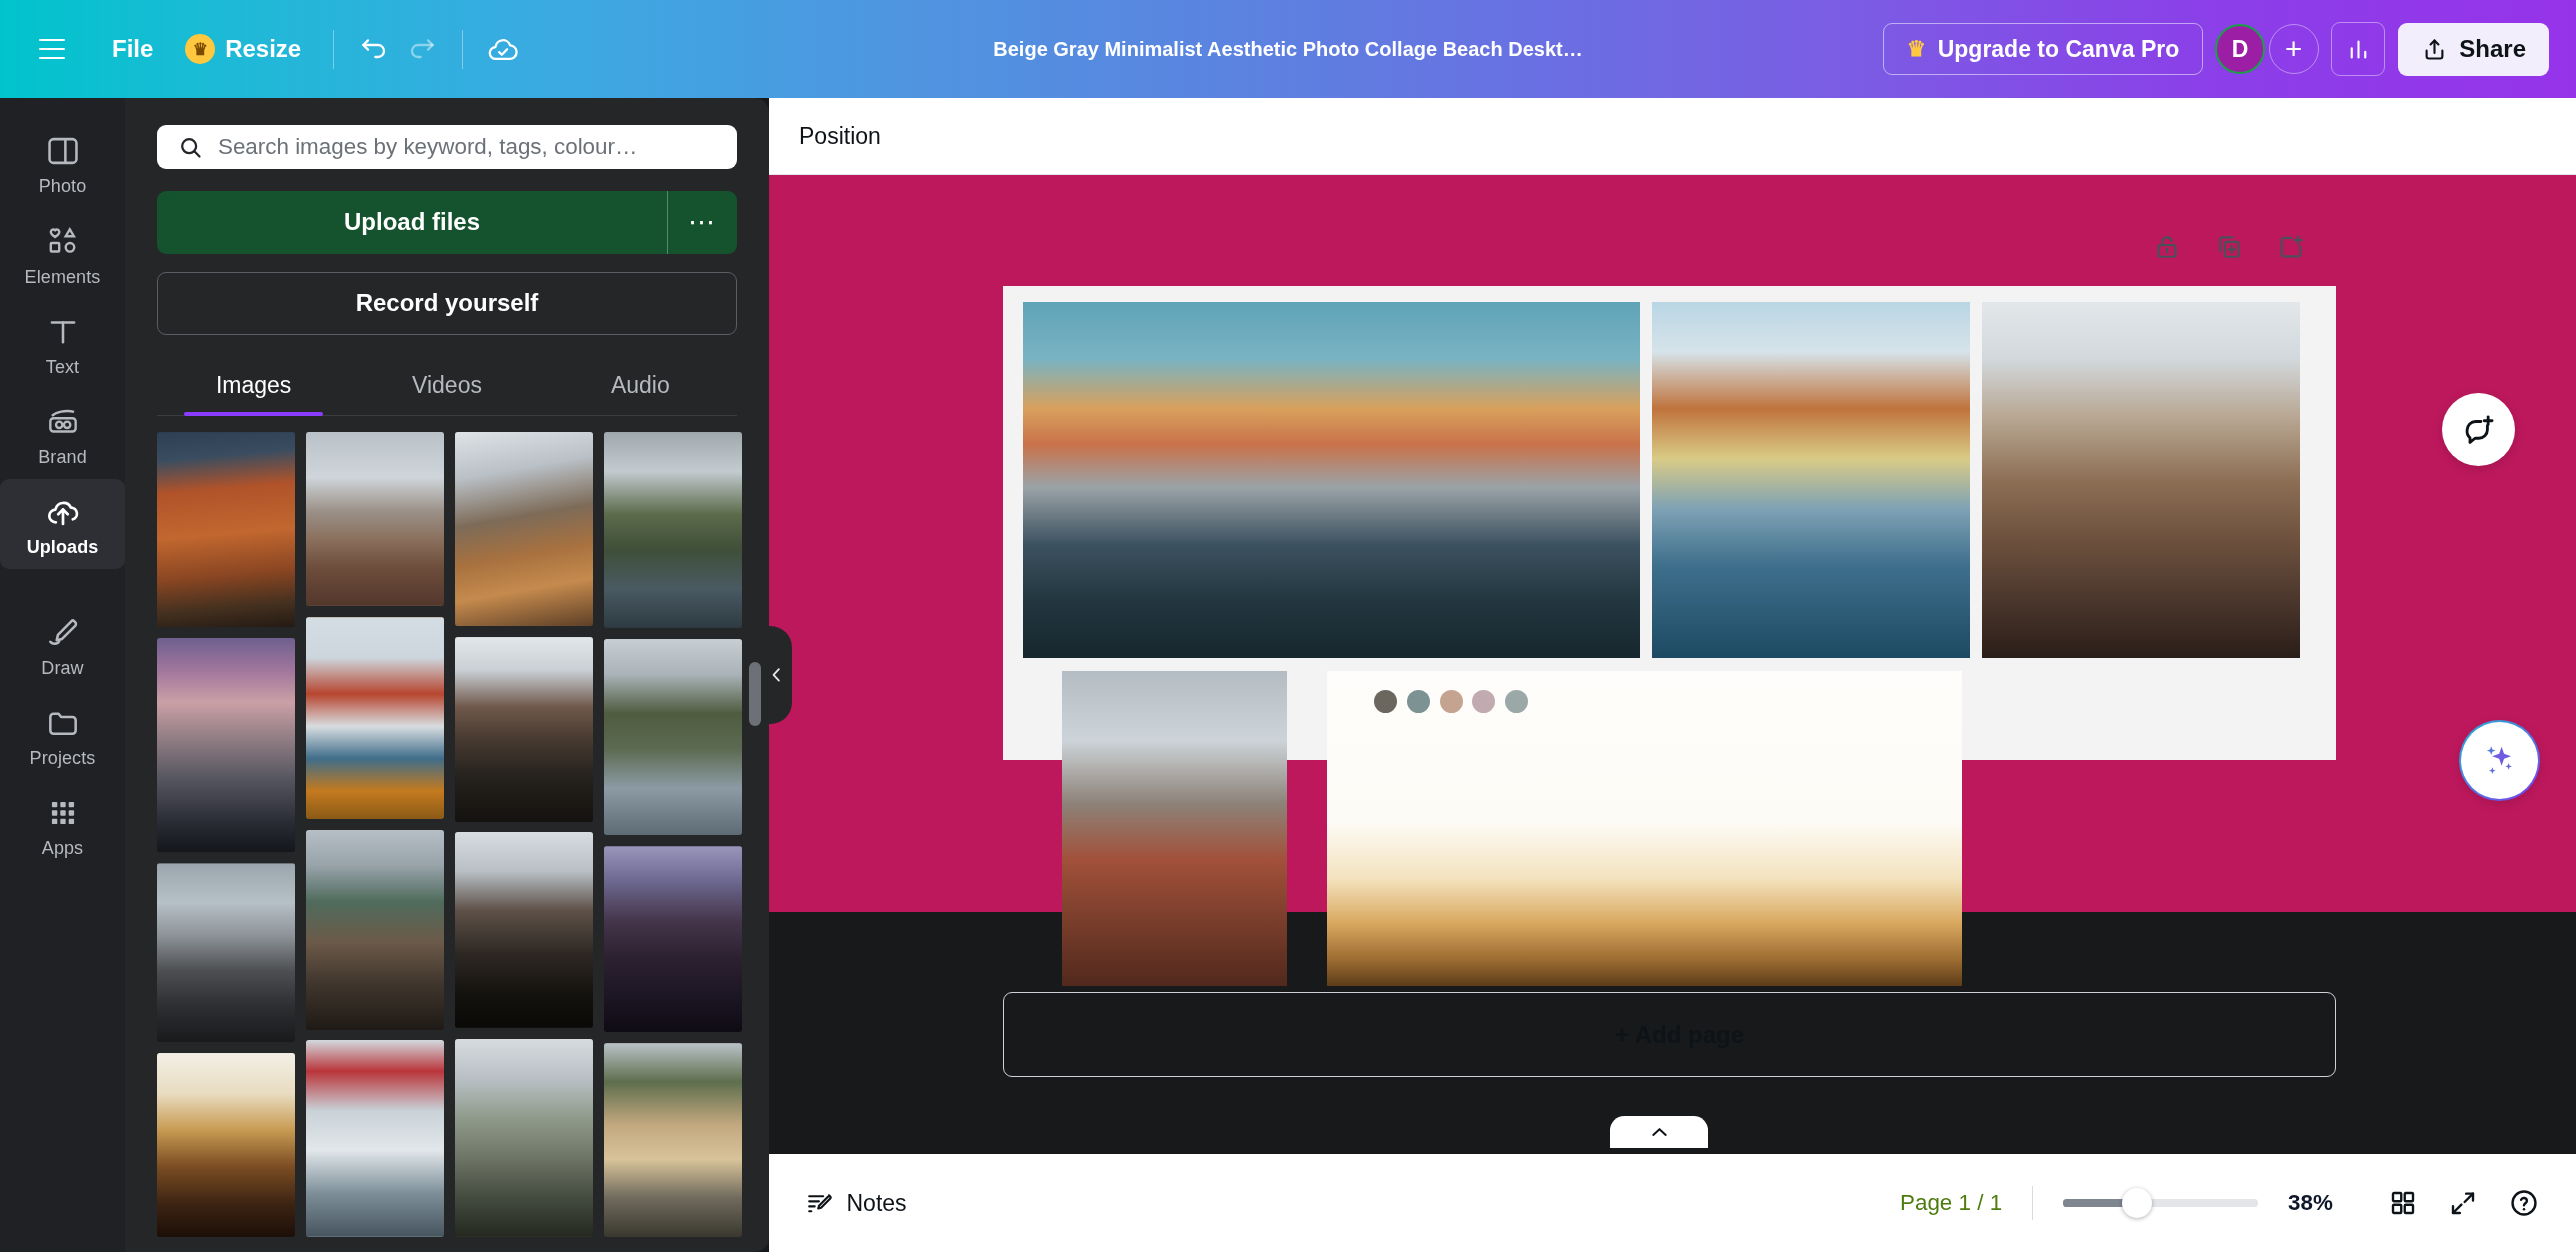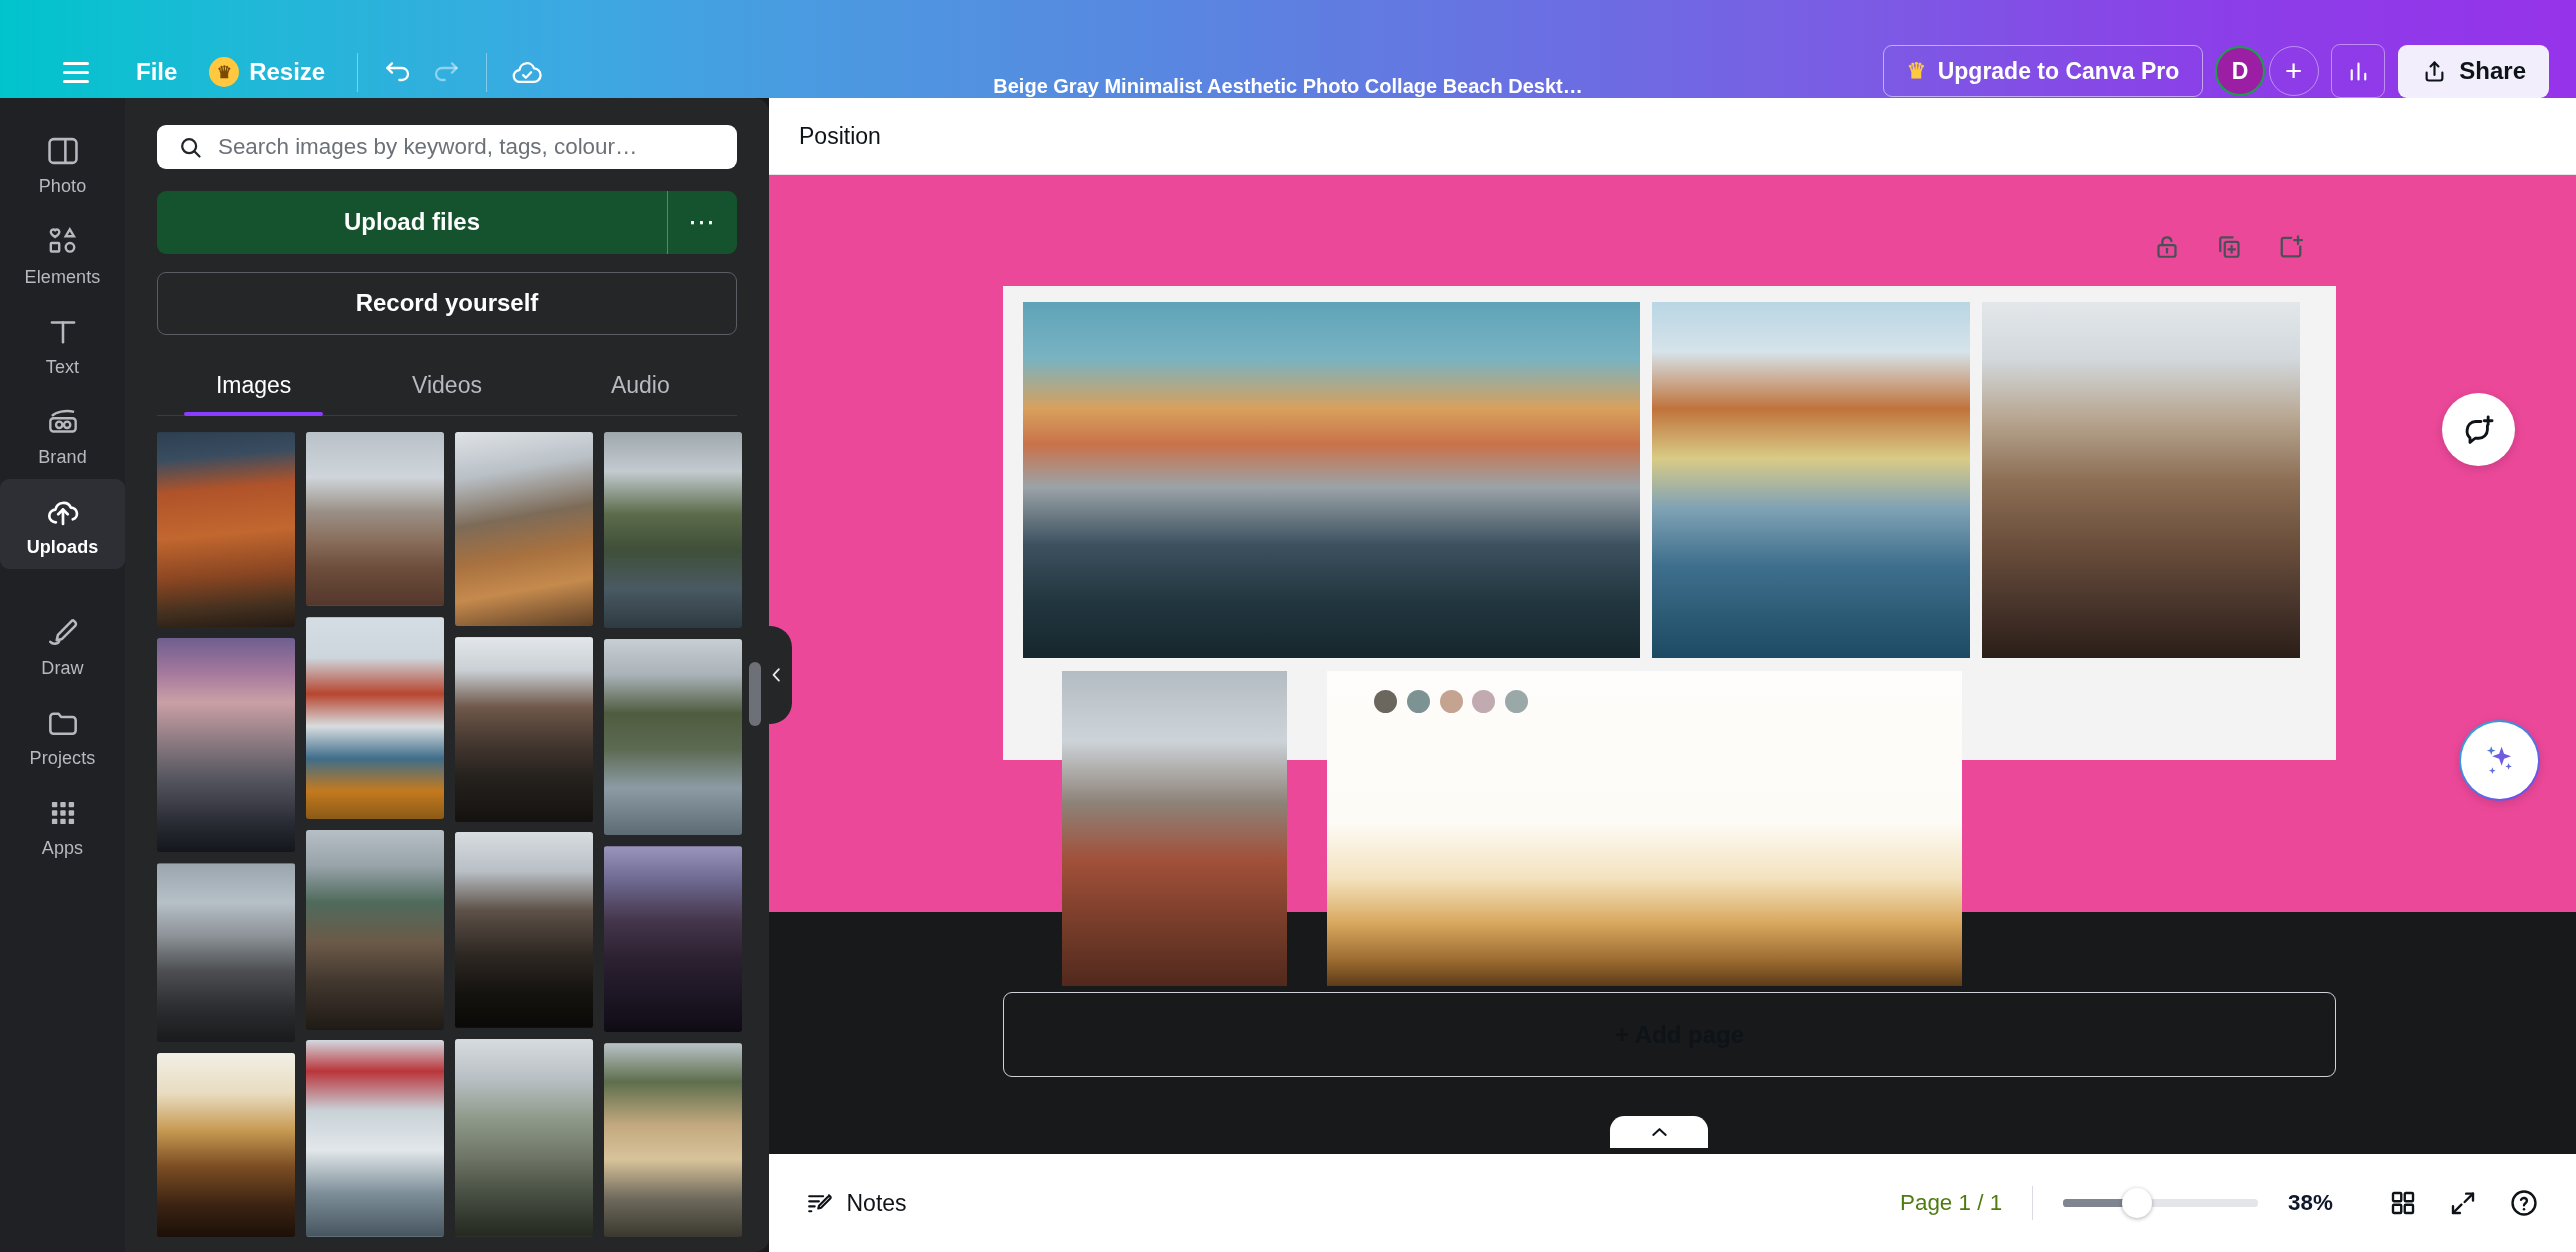--- a/index.html
+++ b/index.html
@@ -11,23 +11,22 @@
   }
 
   
   .header {
     position: absolute; top: 0; left: 0;
     width: 2576px; height: 98px;
     background: linear-gradient(90deg,
       #00c4cc 0%, #21b8d8 10%, #3ca9e2 22%,
       #4f95e0 35%, #5b83e0 48%, #6a6fe2 60%,
       #7b5ce4 72%, #8b3fe8 86%, #9633ea 100%);
-    display: flex; align-items: flex-end;
+    display: flex; align-items: center;
     z-index: 40;
-    padding-left: 24px;
   }
   .hdr-left { display: flex; align-items: center; padding-left: 30px; gap: 0; }
   .hamburger {
     width: 43px; height: 43px; display: flex; flex-direction: column;
     justify-content: center; align-items: center; gap: 6.3px;
     cursor: pointer; border-radius: 7.2px; margin-right: 23px;
   }
   .hamburger span { display:block; width: 26px; height: 2.7px; background: #fff; border-radius: 1.8px; }
   .hdr-btn {
     color: #fff; font-size: 24px; font-weight: 600;
@@ -181,21 +180,21 @@
     background: #252628;
     border-radius: 0 21.5px 21.5px 0;
     display: flex; align-items: center; justify-content: center;
     cursor: pointer; z-index: 24;
   }
 
   
   .main {
     position: absolute; top: 98px; left: 769px;
     width: 1807px; height: 814px;
-    background: #ec4899;
+    background: #be185d;
   }
   .pos-bar {
     height: 77px; background: #fff; display: flex; align-items: center;
     padding-left: 30px; border-bottom: 0.9px solid #e4e5e8;
   }
   .pos-bar .t { font-size: 23px; color: #0e1318; cursor: pointer; }
   .canvas-tools {
     position: absolute; right: 270px; top: 134px;
     display: flex; gap: 32px; align-items: center;
   }

